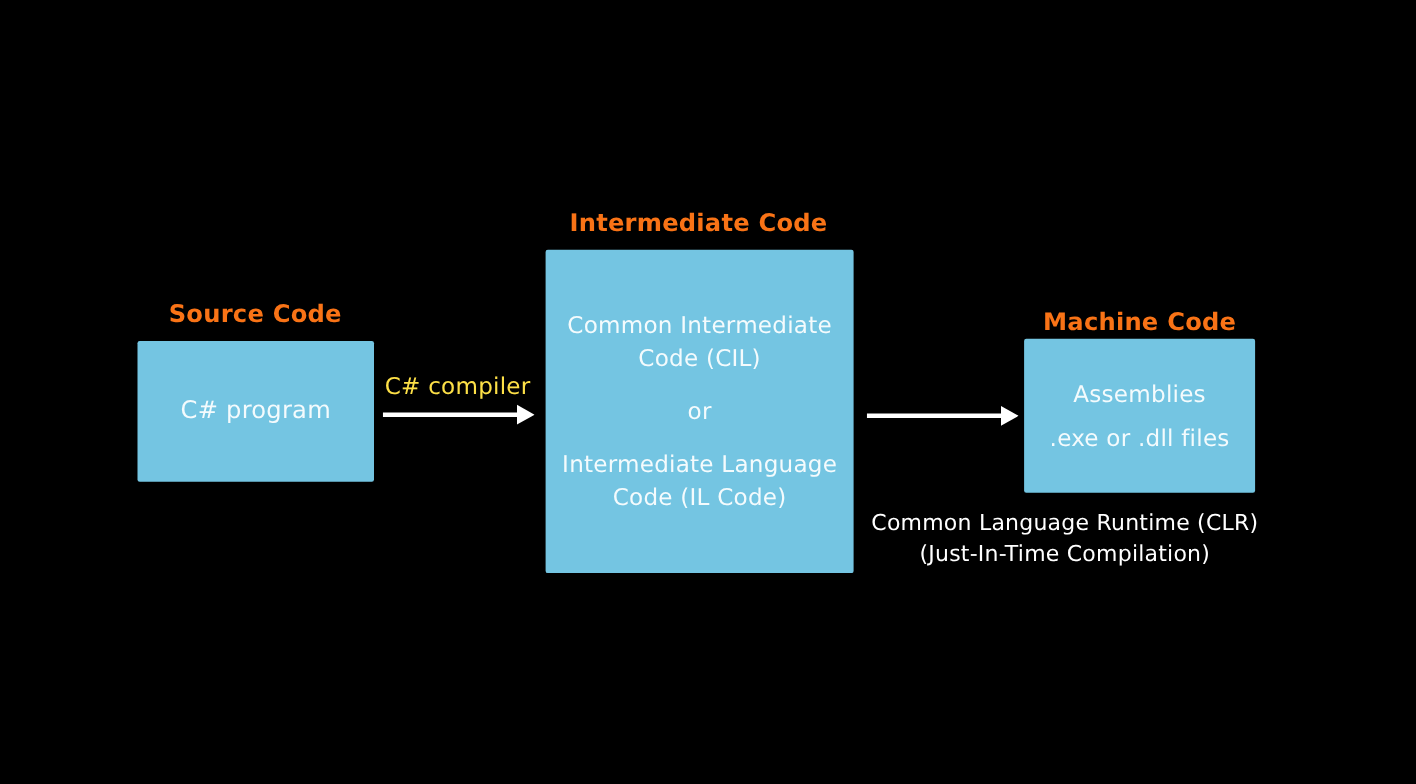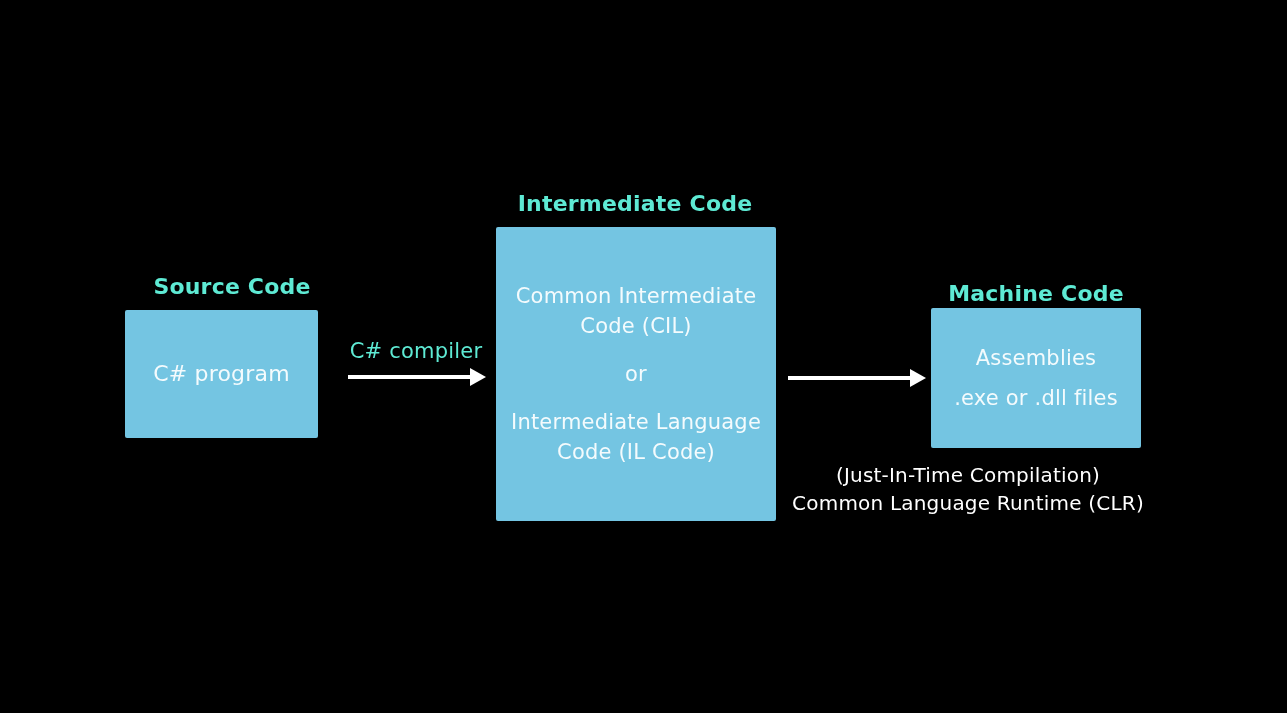--- a/index.html
+++ b/index.html
@@ -16,21 +16,21 @@
   #canvas {
     position: relative;
     width: 1287px;
     height: 713px;
     background: #000000;
   }
 
   
   .heading {
     position: absolute;
-    color: #5eead4;
+    color: #f97316;
     font-weight: bold;
     font-size: 22px;
     line-height: 26px;
     letter-spacing: 0.2px;
     text-align: center;
     white-space: nowrap;
     transform: translateX(-50%);
   }
 
   
@@ -62,21 +62,21 @@
   
   .arrow {
     position: absolute;
     height: 22px;
   }
   .arrow svg { display: block; }
 
   
   .label {
     position: absolute;
-    color: #5eead4;
+    color: #fde047;
     font-size: 21px;
     line-height: 27px;
     letter-spacing: 0.2px;
     white-space: nowrap;
     transform: translateX(-50%);
     text-align: center;
   }
   .caption {
     position: absolute;
     color: #ffffff;
@@ -89,21 +89,21 @@
   }
   .caption .cap-line { display: block; }
 </style>
 </head>
 <body>
 
 <div id="canvas">
 
   <div class="heading" style="left:232px; top:256px; width:260px; margin-left:0;margin-top:18px;">Source Code</div>
 
-  <div class="box" id="box-source" style="left:125px; top:310px; width:193px; height:128px;">
+  <div class="box" id="box-source" style="left:125px; top:310px; width:215px; height:128px;">
     <span class="box-line">C# program</span>
   </div>
 
   <div class="label" style="left:416px; top:338px;">C# compiler</div>
 
   <div class="arrow" style="left:348px; top:366px; width:138px;">
     <svg width="138" height="22" viewBox="0 0 138 22">
       <line x1="0" y1="11" x2="124" y2="11" stroke="#ffffff" stroke-width="4"></line>
       <polygon points="122,2 138,11 122,20" fill="#ffffff"></polygon>
     </svg>
@@ -127,17 +127,17 @@
   </div>
 
   <div class="heading" style="left:1036px; top:281px;">Machine Code</div>
 
   <div class="box" id="box-machine" style="left:931px; top:308px; width:210px; height:140px;">
     <span class="box-line">Assemblies</span>
     <span class="box-line second">.exe or .dll files</span>
   </div>
 
   <div class="caption" style="left:968px; top:461px;">
+    <span class="cap-line">Common Language Runtime (CLR)</span>
     <span class="cap-line">(Just-In-Time Compilation)</span>
-    <span class="cap-line">Common Language Runtime (CLR)</span>
   </div>
 
 </div>
 
 </body></html>

